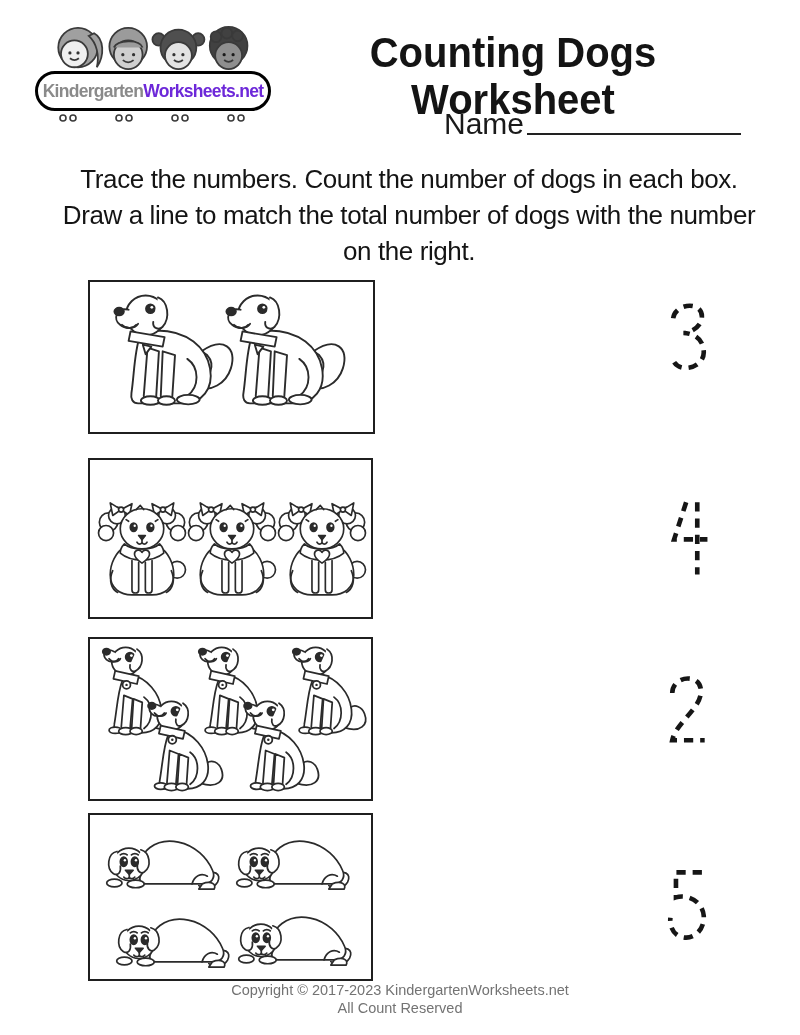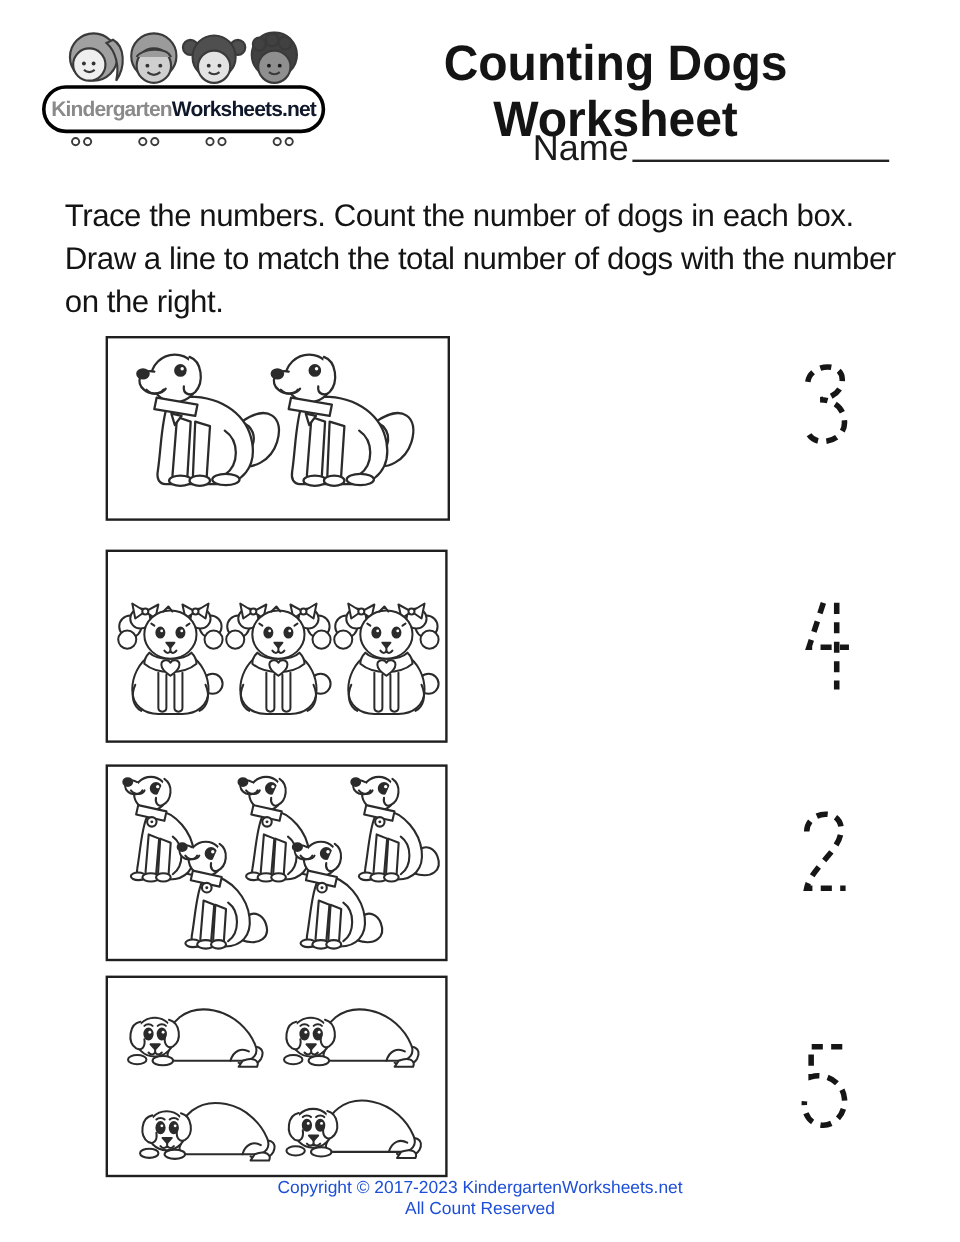--- a/index.html
+++ b/index.html
@@ -7,48 +7,48 @@
         font-family:"Liberation Sans", sans-serif;color:#161616;}
 
   
   #logo{position:absolute;left:35px;top:26px;width:242px;height:100px;}
   #logo .kids{position:absolute;left:0;top:0;width:242px;height:52px;}
   #logo .banner{position:absolute;left:0;top:45px;width:230px;height:34px;
       border:3px solid #000000;border-radius:20px;background:#fff;z-index:2;
       display:flex;align-items:center;justify-content:center;white-space:nowrap;
       font-weight:bold;font-size:17.5px;letter-spacing:-0.7px;}
   #logo .banner .gray{color:#8a8a8a;}
-  #logo .banner .dark{color:#0f172a;}
+  #logo .banner .dark{color:#6d28d9;}
   #logo .feet{position:absolute;left:0;top:86px;width:230px;height:12px;}
   #site-url{position:absolute;left:35px;top:120px;width:240px;text-align:center;
       font-size:15.5px;color:#8a8a8a;letter-spacing:0.3px;}
 
   
   #title{position:absolute;left:278px;top:30px;width:470px;text-align:center;
       font-size:40px;font-weight:bold;color:#141414;letter-spacing:0px;
       transform:scaleY(1.04);transform-origin:top;}
   #name-row{position:absolute;left:444px;top:107px;display:flex;}
   #name-row .label{font-size:30px;color:#1a1a1a;}
   #name-row .blank{display:inline-block;width:214px;height:26px;
       border-bottom:2px solid #222;margin-left:3px;}
 
   
   #instructions{position:absolute;left:54px;top:161px;width:710px;
-      font-size:26px;line-height:36px;letter-spacing:-0.4px;color:#141414;}
+      font-size:26px;line-height:36px;letter-spacing:-0.4px;color:#141414;text-align:center;}
   #instructions div{white-space:nowrap;}
 
   
   .dog-box{position:absolute;left:88px;width:281px;border:2px solid #1f1f1f;background:#fff;}
   .dog{position:absolute;}
   .trace-num{position:absolute;left:660px;width:56px;height:88px;}
   .digit-path{fill:none;stroke:#161616;stroke-width:5;stroke-dasharray:10 7.5;stroke-linecap:butt;}
 
   
   #footer{position:absolute;left:0;top:981px;width:800px;text-align:center;
-      font-size:14.5px;line-height:18px;color:#1d4ed8;}
+      font-size:14.5px;line-height:18px;color:#737373;}
 
   
   .lineart{stroke:#2b2b2b;stroke-width:2;fill:#fff;stroke-linejoin:round;stroke-linecap:round;}
   #symdefs{position:absolute;width:0;height:0;overflow:hidden;}
 </style>
 </head>
 <body>
 
 <svg id="symdefs" xmlns="http://www.w3.org/2000/svg" aria-hidden="true">
   <defs>

